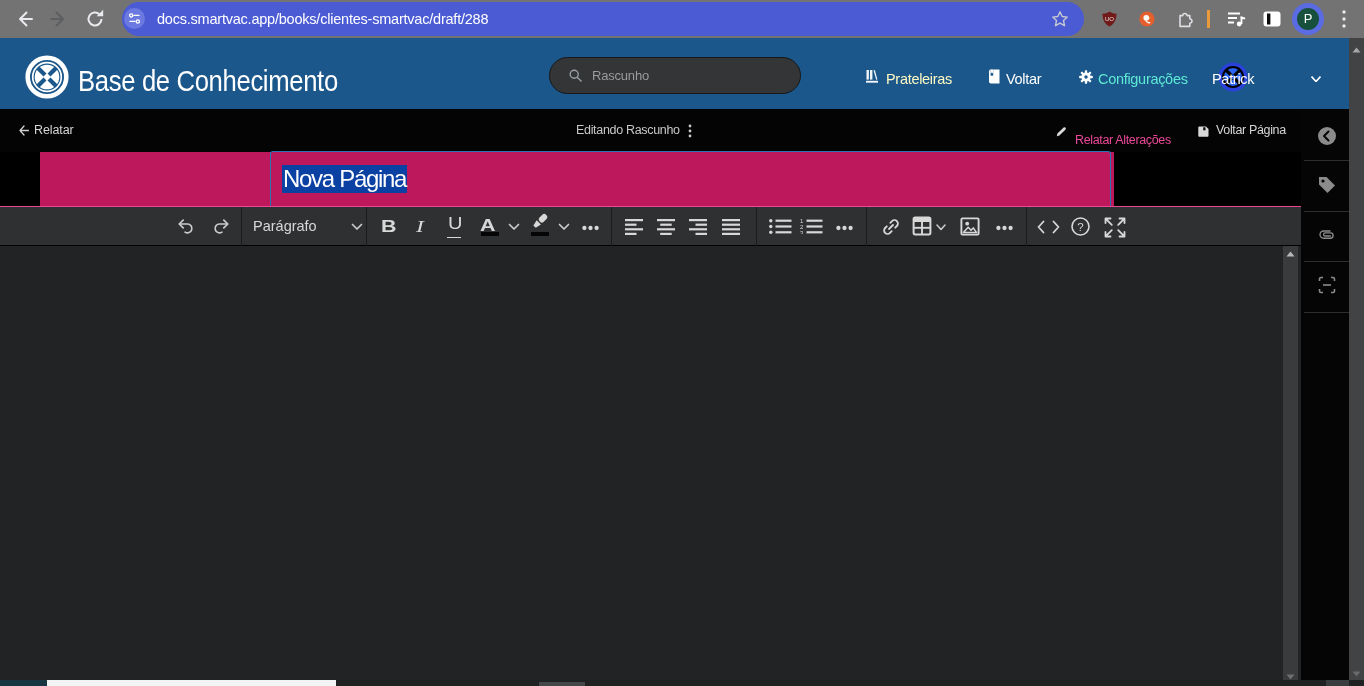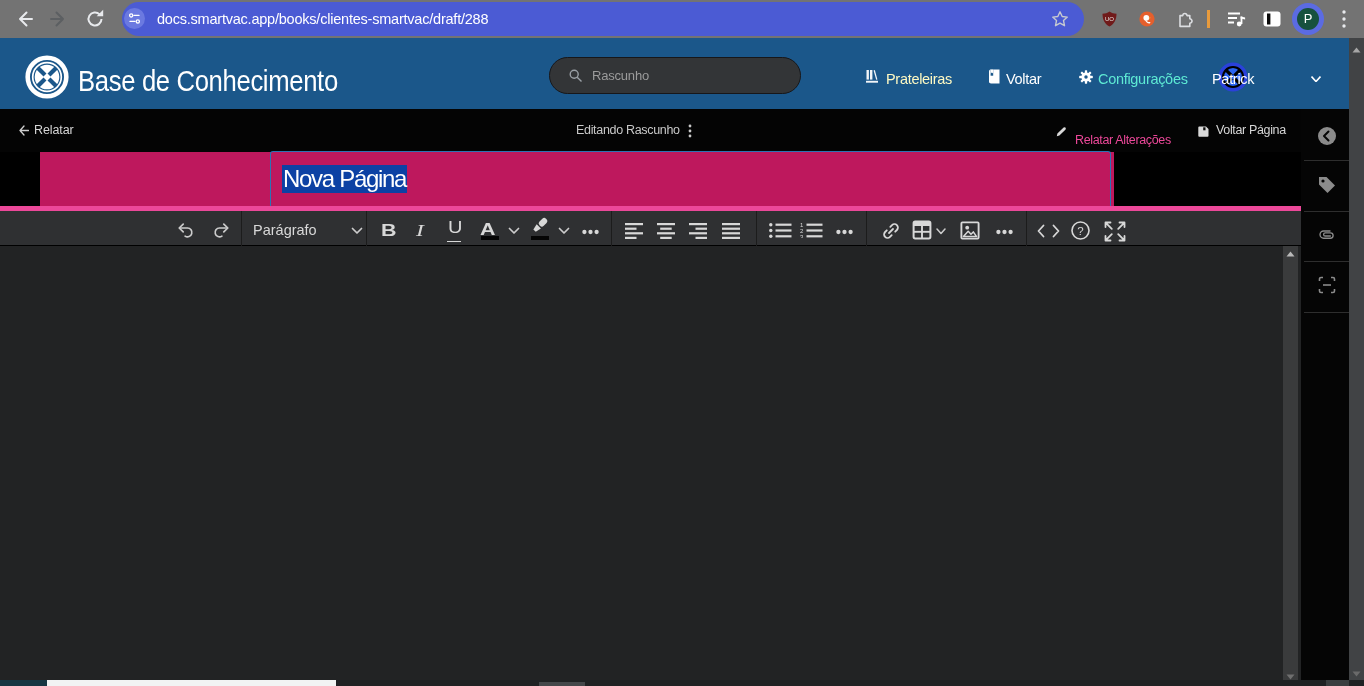--- a/index.html
+++ b/index.html
@@ -175,21 +175,21 @@
     <rect x="5.2" y="1.3" width="2.3" height="3" fill="#0a0a0a"></rect>
   </svg>
   <div class="abs" style="left:1216px;top:0;height:43px;line-height:43px;font-size:12.5px;letter-spacing:-0.35px;color:#d6d6d6;">Voltar Página</div>
 </div>
 
 <div class="abs" id="titlestrip" style="left:0;top:152px;width:1074px;height:54px;background:#be185d;margin-left:40px;">
   <div class="abs" style="left:230px;top:-1px;width:841px;height:55px;border:1.5px solid #2b74b4;border-bottom:none;border-radius:3px 3px 0 0;"></div>
   <div class="abs" style="left:242px;top:13px;font-size:24px;letter-spacing:-1.3px;color:#fff;background:#0c41a4;padding:0 1px;line-height:28px;">Nova Página</div>
 </div>
 
-<div class="abs" id="toolbar" style="left:0;top:206px;width:1301px;height:39px;background:#2f3032;border-top:5px solid #ec4899;">
+<div class="abs" id="toolbar" style="left:0;top:206px;width:1301px;height:39px;background:#2f3032;border-top:1px solid #ec4899;">
 
   <div class="abs" style="left:241px;top:0;width:1px;height:39px;background:#1c1c1c;"></div>
   <div class="abs" style="left:366px;top:0;width:1px;height:39px;background:#1c1c1c;"></div>
   <div class="abs" style="left:611px;top:0;width:1px;height:39px;background:#1c1c1c;"></div>
   <div class="abs" style="left:756px;top:0;width:1px;height:39px;background:#1c1c1c;"></div>
   <div class="abs" style="left:866px;top:0;width:1px;height:39px;background:#1c1c1c;"></div>
   <div class="abs" style="left:1026px;top:0;width:1px;height:39px;background:#1c1c1c;"></div>
 
   <svg class="abs" style="left:176px;top:10px;" width="19" height="19" viewBox="0 0 19 19">
     <path d="M7.2 3.2 L3.2 7 L7.2 10.8" stroke="#cccccc" stroke-width="1.7" fill="none" stroke-linecap="round" stroke-linejoin="round"></path>

